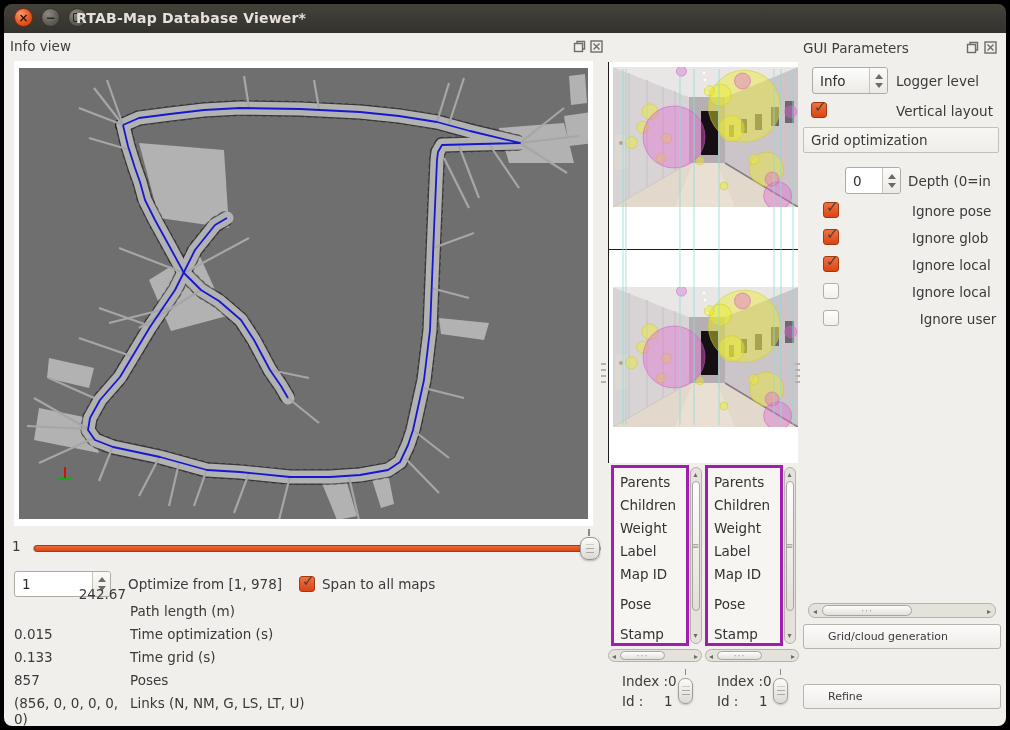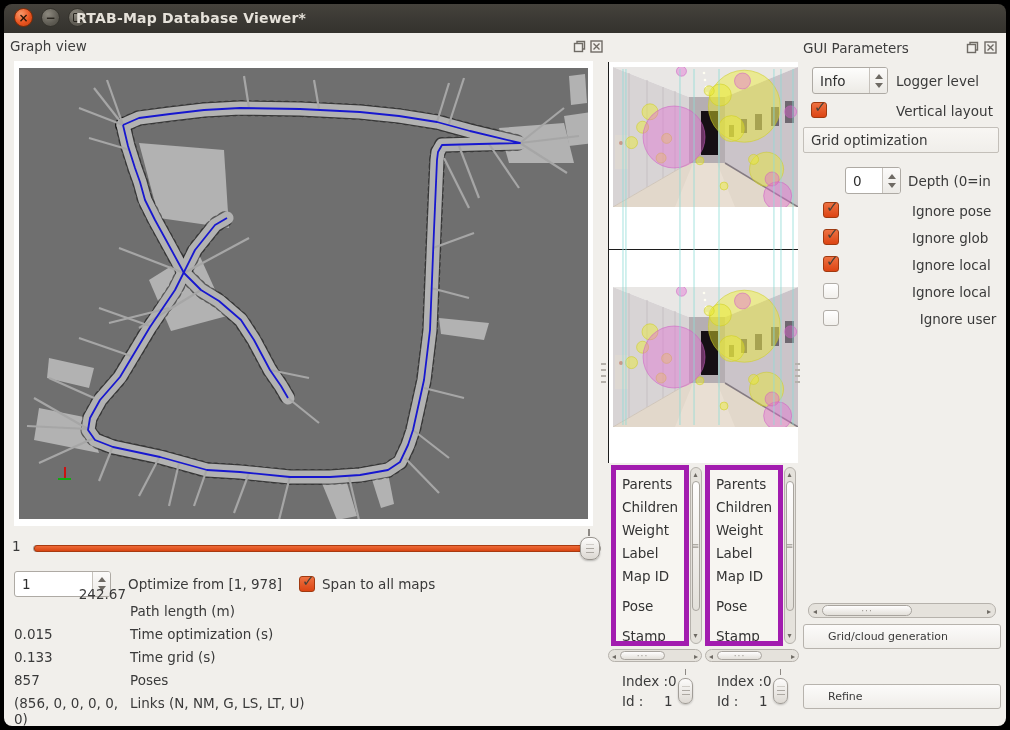--- a/index.html
+++ b/index.html
@@ -47,21 +47,21 @@
   .cb.checked .mark{display:block;position:absolute;left:2px;top:-5px;font-size:15px;font-weight:bold;color:#474139;}
   
   .stat-val{position:absolute;left:10px;width:112px;font-size:13.5px;color:#3a3a3a;}
   .stat-lbl{position:absolute;left:126px;font-size:13.5px;color:#3a3a3a;white-space:nowrap;}
   
   .imgcol-border{position:absolute;left:604px;top:29px;width:190px;height:401px;background:#fff;border-left:1px solid #1c1c1c;box-sizing:border-box;}
   .imgsep{position:absolute;left:604px;top:216px;width:190px;height:1px;background:#1c1c1c;}
   .camimg{position:absolute;width:185px;height:140px;}
   .overlay{position:absolute;left:609px;top:34px;width:185px;height:360px;pointer-events:none;}
   
-  .nlist{position:absolute;width:78px;height:181px;background:#f7f5f1;border:5px solid #a21caf;box-sizing:border-box;overflow:hidden;}
+  .nlist{position:absolute;width:78px;height:181px;background:#f7f5f1;border:3px solid #a21caf;box-sizing:border-box;overflow:hidden;}
   .nlist ul{margin:3px 0 0 0;padding:0 0 0 6px;list-style:none;font-size:13.5px;color:#333;}
   .nlist li{height:23px;line-height:23px;cursor:pointer;white-space:nowrap;}
   .nlist li.gap{margin-top:7px;}
   
   .hscroll,.vscroll{position:absolute;background:linear-gradient(#dedbd5,#ecea e5);background:#e5e2dc;border:1px solid #b6b2ac;border-radius:7px;box-sizing:border-box;cursor:pointer;}
   .thumb{position:absolute;background:linear-gradient(#fefdfd,#e3e0da);border:1px solid #a8a49e;border-radius:6px;box-sizing:border-box;}
   .grip3{position:absolute;left:50%;top:50%;transform:translate(-50%,-50%);font-size:9px;color:#9a968f;letter-spacing:1px;line-height:0;}
   .arr{position:absolute;font-size:8px;color:#6e6a64;line-height:1;}
   
   .vsl-handle{position:absolute;width:15px;height:26px;border-radius:7px;background:linear-gradient(#fcfbfa,#ddd9d3);
@@ -91,21 +91,21 @@
     <div class="winbtn btn-max">
         <div class="g">
           <span></span>
         </div>
       </div>
     <div class="wtitle">RTAB-Map Database Viewer*</div>
   </div>
 
   <div class="main">
 
-    <div class="docktitle" style="left:6px;top:5px;">Graph view</div>
+    <div class="docktitle" style="left:6px;top:5px;">Info view</div>
     <svg class="dockicon" style="left:569px;top:7px;" viewBox="0 0 13 13">
       <rect x="1.5" y="3.5" width="8" height="8" fill="none" stroke="#6f6b65" stroke-width="1.4"></rect>
       <path d="M4 3.5 V1.5 H11.5 V9 H9.5" fill="none" stroke="#6f6b65" stroke-width="1.4"></path>
     </svg>
     <svg class="dockicon" style="left:586px;top:7px;" viewBox="0 0 13 13">
       <rect x="1" y="1" width="11" height="11" fill="none" stroke="#6f6b65" stroke-width="1.4"></rect>
       <path d="M3.5 3.5 L9.5 9.5 M9.5 3.5 L3.5 9.5" stroke="#6f6b65" stroke-width="1.4"></path>
     </svg>
 
     <div class="mapbox">

